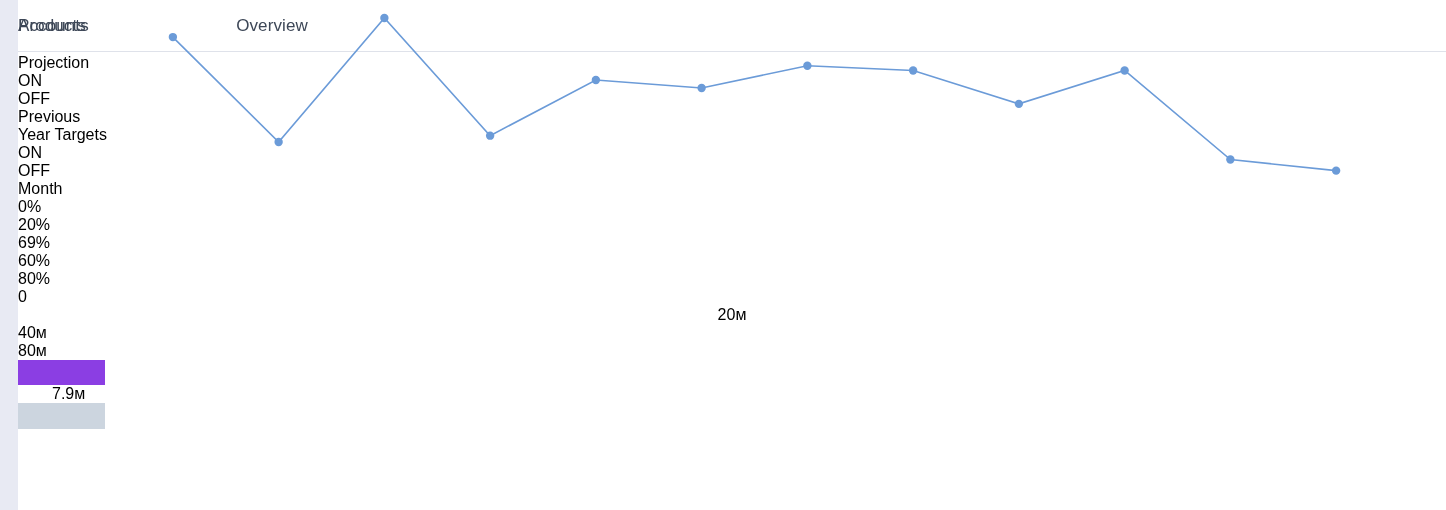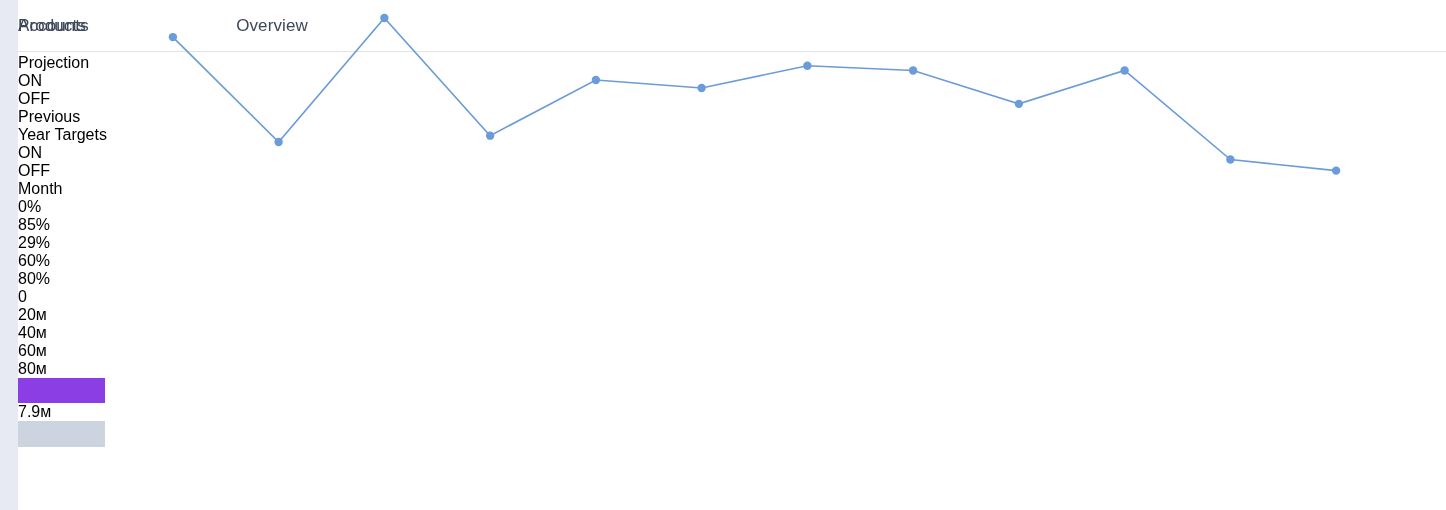--- a/index.html
+++ b/index.html
@@ -337,36 +337,35 @@
       <div class="xaxis"></div>
 
       <div class="target-line"></div>
       <div class="target-badge">Month</div>
       <div class="top-select">
         <span class="caret"></span>
       </div>
 
       <div id="yticks-left">
           <div class="ytick-l" style="left: 0px; top: 328px;">0%</div>
-          <div class="ytick-l" style="left: 0px; top: 264.4px;">85%</div>
+          <div class="ytick-l" style="left: 0px; top: 264.4px;">20%</div>
           <div class="gridline" style="top: 272.4px; left: 95px;"></div>
-          <div class="ytick-l" style="left: 0px; top: 200.8px;">29%</div>
+          <div class="ytick-l" style="left: 0px; top: 200.8px;">69%</div>
           <div class="gridline" style="top: 208.8px; left: 95px;"></div>
           <div class="ytick-l" style="left: 0px; top: 137.2px;">60%</div>
           <div class="gridline" style="top: 145.2px; left: 95px;"></div>
           <div class="ytick-l" style="left: 0px; top: 73.6px;">80%</div>
           <div class="gridline" style="top: 81.6px; left: 95px;"></div>
         </div>
       <div id="yticks-right">
           <div class="ytick-r" style="top: 328px;">0</div>
-          <div class="ytick-r" style="top: 264.4px;">20<span class="suffix">м</span></div>
+          <div class="ytick-r" style="top: 264.4px; text-align: center;">20<span class="suffix">м</span></div>
           <div class="tickmark" style="top: 272.4px;"></div>
           <div class="ytick-r" style="top: 200.8px;">40<span class="suffix">м</span></div>
           <div class="tickmark" style="top: 208.8px;"></div>
-          <div class="ytick-r" style="top: 137.2px;">60<span class="suffix">м</span></div>
           <div class="tickmark" style="top: 145.2px;"></div>
           <div class="ytick-r" style="top: 73.6px;">80<span class="suffix">м</span></div>
           <div class="tickmark" style="top: 81.6px;"></div>
         </div>
 
       <svg id="line-svg" width="1428" height="350" style="position:absolute;left:0;top:0;pointer-events:none">
           <polyline points="154.875,37.08000000000004 260.625,142.02 366.375,18 472.125,135.66 577.875,80.00999999999999 683.625,87.95999999999998 789.375,65.69999999999999 895.125,70.47000000000003 1000.875,103.86000000000001 1106.625,70.47000000000003 1212.375,159.51 1318.125,170.64" fill="none" stroke="#6b9bd8" stroke-width="1.6"></polyline>
           <circle cx="154.875" cy="37.08000000000004" r="4.2" fill="#6b9bd8"></circle>
           <circle cx="260.625" cy="142.02" r="4.2" fill="#6b9bd8"></circle>
           <circle cx="366.375" cy="18" r="4.2" fill="#6b9bd8"></circle>
@@ -379,21 +378,21 @@
           <circle cx="1106.625" cy="70.47000000000003" r="4.2" fill="#6b9bd8"></circle>
           <circle cx="1212.375" cy="159.51" r="4.2" fill="#6b9bd8"></circle>
           <circle cx="1318.125" cy="170.64" r="4.2" fill="#6b9bd8"></circle>
         </svg>
 
       <div id="groups">
           <div class="group" style="left: 111.375px; top: 18px; width: 87px;">
             <div class="bars" style="width: 87px;">
               <div class="bar-wrap">
                 <div class="bar" style="height: 25.122px; background: rgb(139, 62, 227);"></div>
-                <div class="bar-lab" style="bottom: 29.122px;">7.9<span class="m">м</span></div>
+                <div class="bar-lab" style="bottom: 29.122px; margin-left: 34px;">7.9<span class="m">м</span></div>
               </div>
               <div class="bar-wrap">
                 <div class="bar" style="height: 25.758px; background: rgb(204, 213, 223);"></div>
               </div>
             </div>
           </div>
         </div>
     </div>
 
     <div class="bottom-rule"></div>

